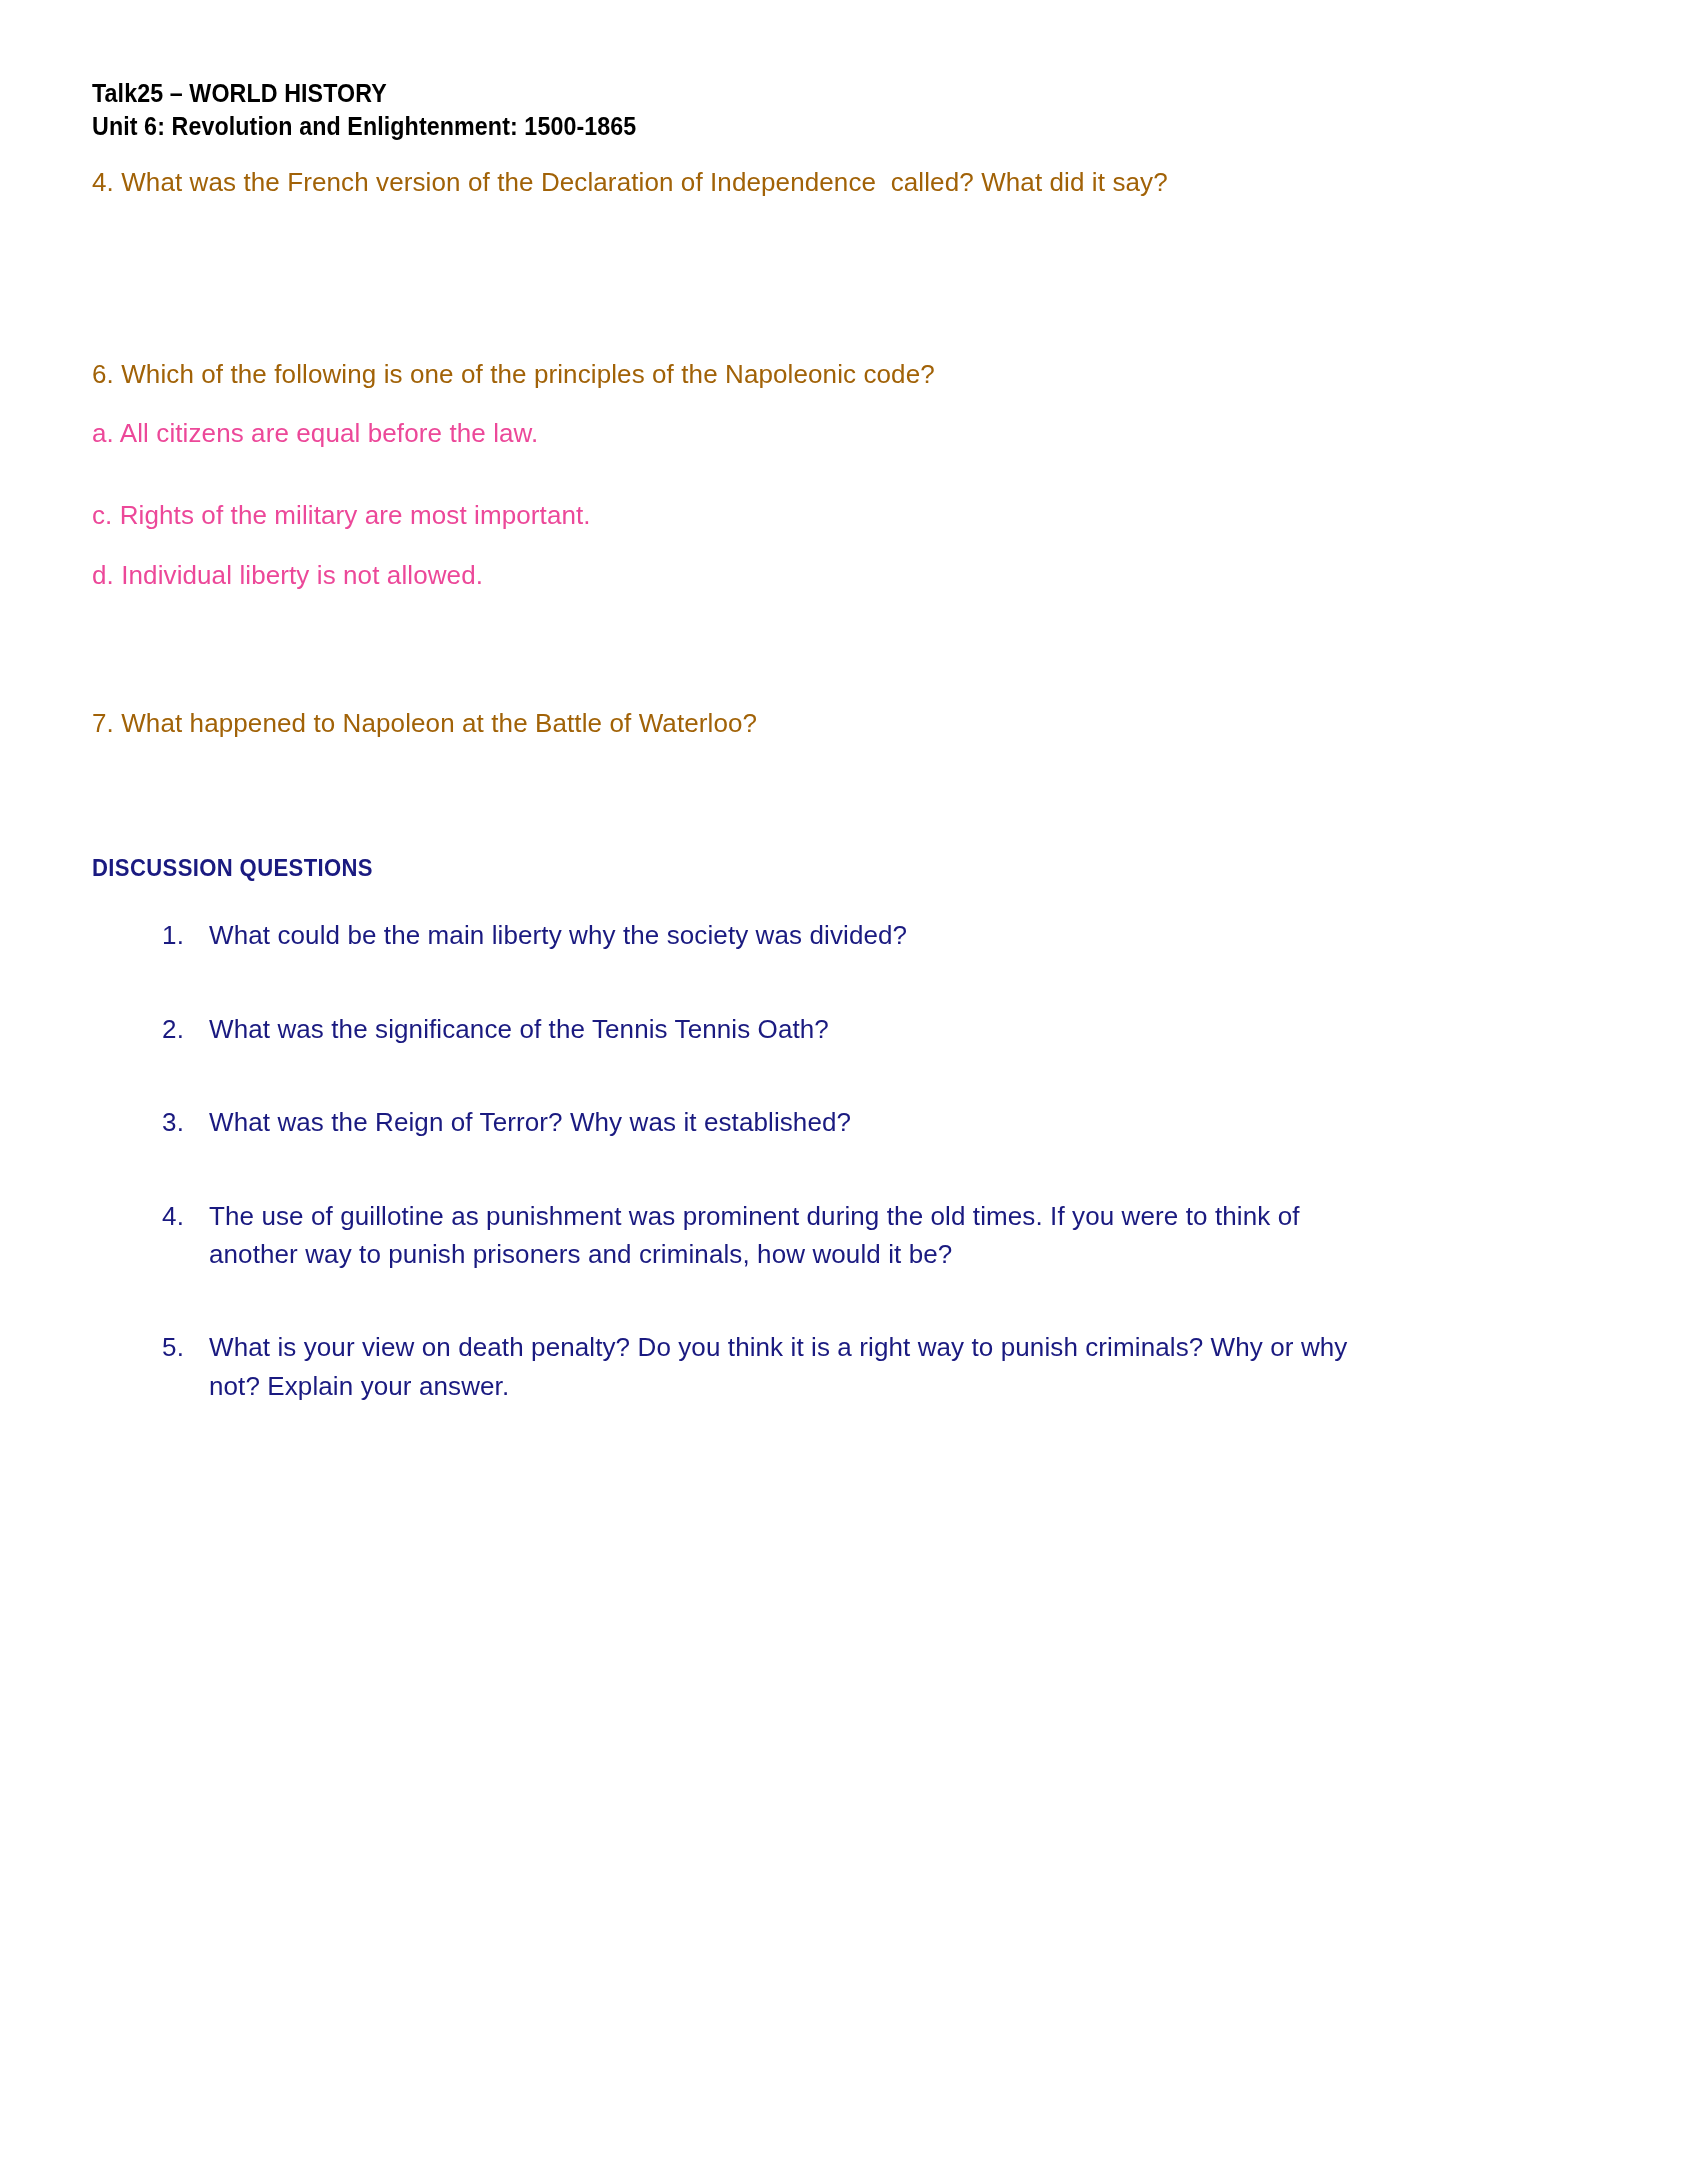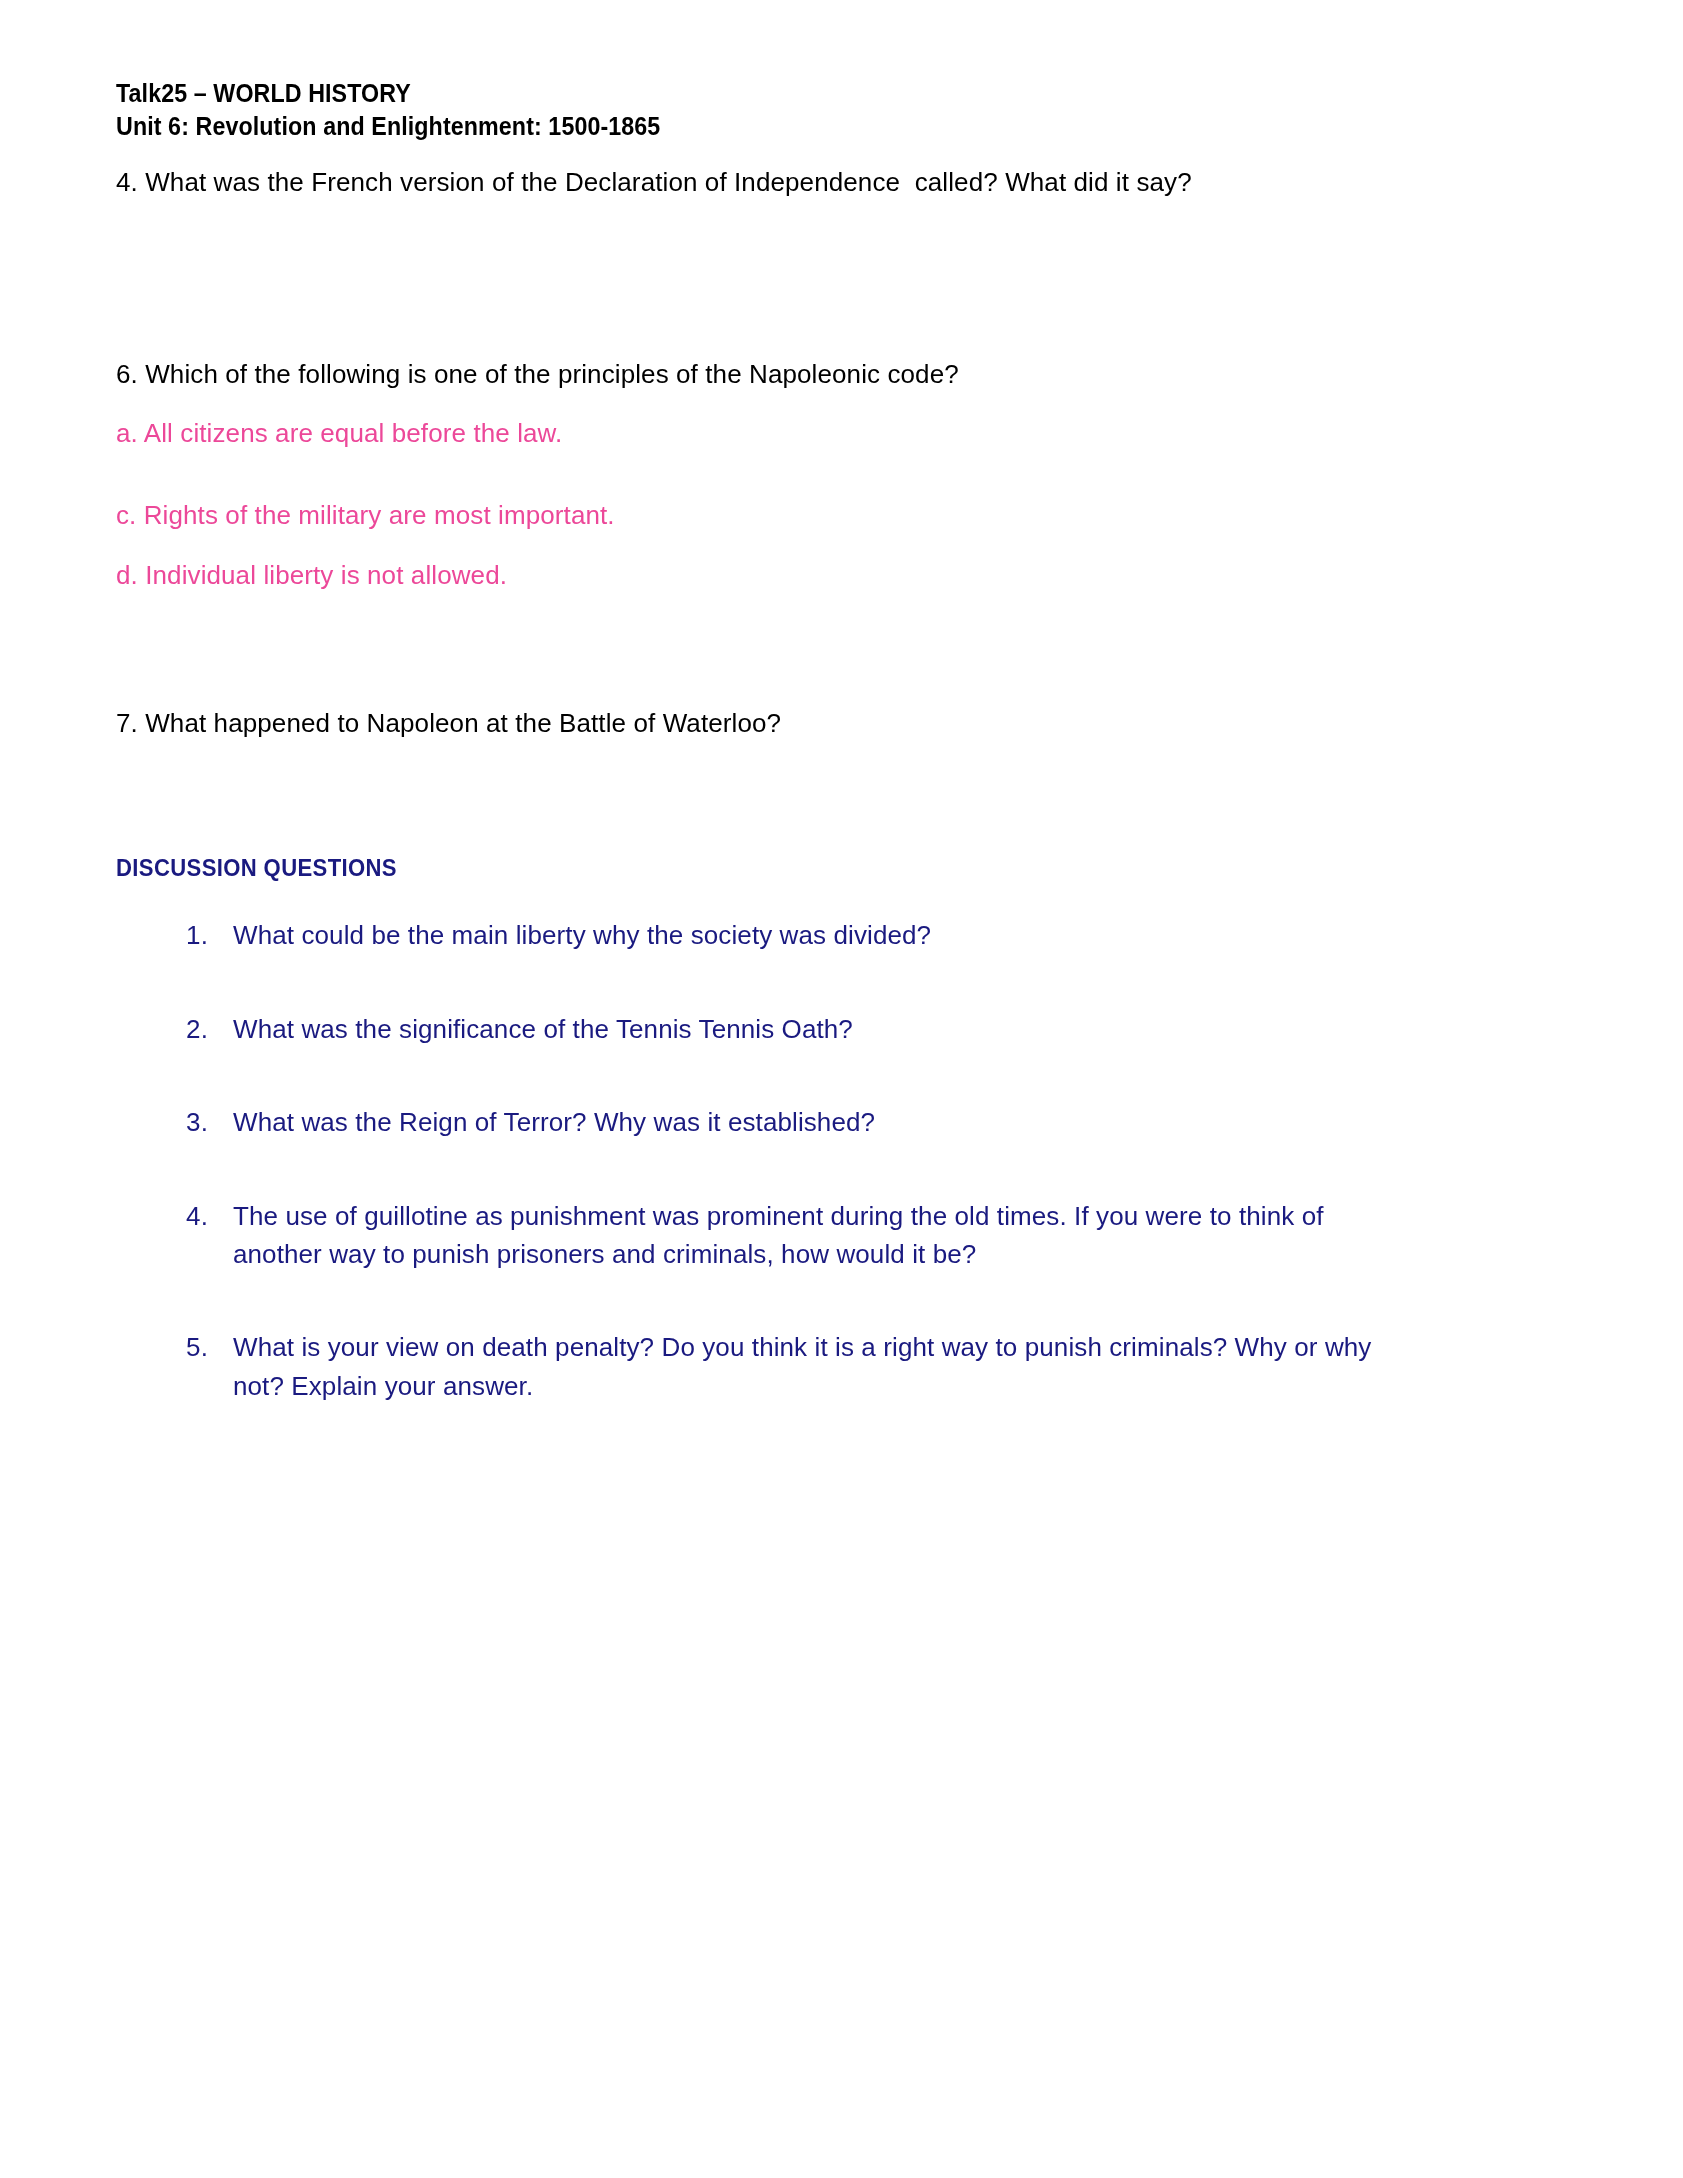--- a/index.html
+++ b/index.html
@@ -6,21 +6,21 @@
     margin: 0;
     padding: 0;
     background: #ffffff;
   }
   .page {
     position: relative;
     width: 1683px;
     height: 2178px;
     background: #ffffff;
     box-sizing: border-box;
-    padding: 77px 149px 0 116px;
+    padding: 77px 149px 0 92px;
     font-family: "DejaVu Sans", sans-serif;
     overflow: hidden;
   }
 
   
   .doc-header {
     color: #000000;
     font-family: "Liberation Sans", sans-serif;
     font-weight: bold;
     font-size: 25px;
@@ -28,21 +28,21 @@
     letter-spacing: 0.1px;
     transform: scaleX(0.93);
     transform-origin: left top;
     margin-bottom: 22px;
   }
   .doc-header .hline {
     white-space: pre;
   }
 
   .question {
-    color: #000000;
+    color: #a16207;
     font-family: "Liberation Sans", sans-serif;
     font-size: 26px;
     line-height: 1.45;
     letter-spacing: 0.1px;
     white-space: pre-wrap;
     max-width: 1168px;
   }
 
   
   .gap-q       { height: 77px; }

